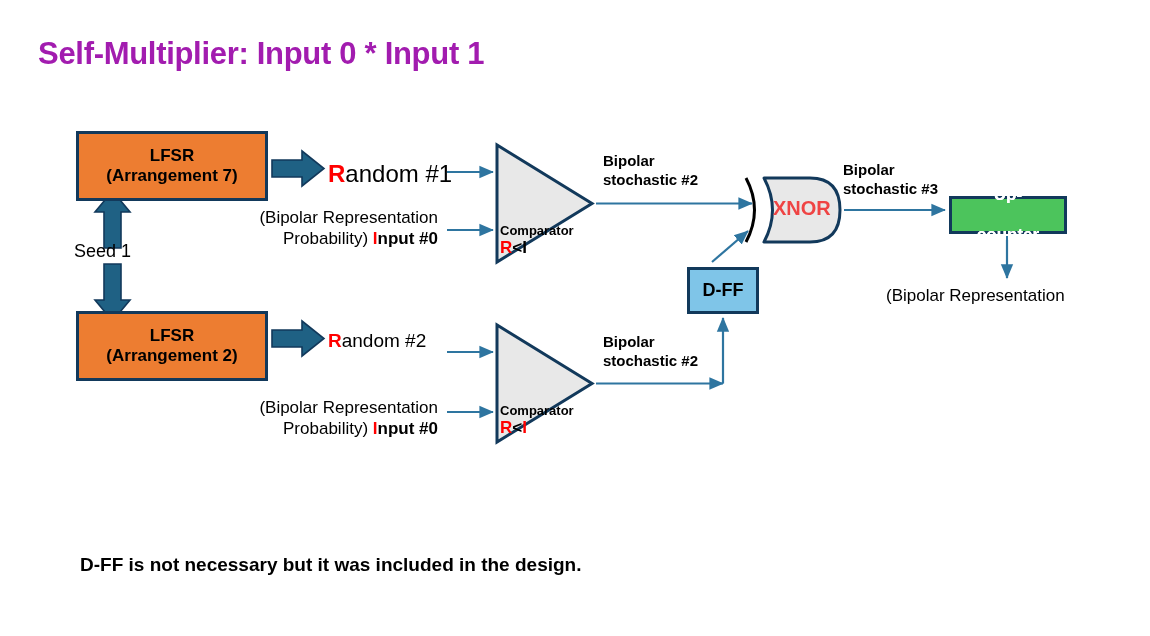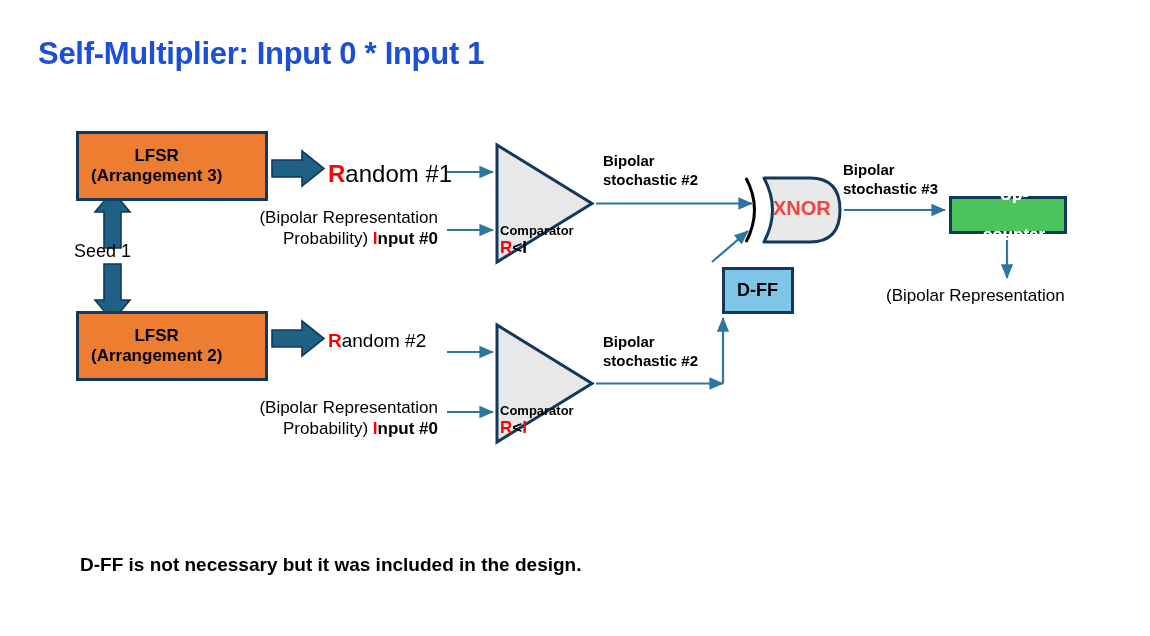--- a/index.html
+++ b/index.html
@@ -21,21 +21,21 @@
     height: 636px;
   }
   .abs { position: absolute; }
 
   
   #title {
     left: 38px;
     top: 36px;
     font-size: 31px;
     font-weight: bold;
-    color: #1d4ed8;
+    color: #a21caf;
     letter-spacing: -0.3px;
     white-space: nowrap;
   }
 
   
   #caption {
     left: 40px;
     top: 554px;
     font-size: 19px;
     font-weight: bold;
@@ -43,23 +43,23 @@
     white-space: nowrap;
     margin-left: 40px;
   }
 
   
   .box {
     box-sizing: border-box;
     border: 3px solid #12395B;
     display: flex;
     align-items: center;
+    justify-content: center;
     text-align: center;
     line-height: 1.18;
-    padding-left: 12px;
   }
   .lfsr {
     background: #ED7D31;
     color: #000000;
     font-weight: bold;
     font-size: 17px;
     width: 192px;
     height: 70px;
   }
   #lfsr1 { left: 76px; top: 131px; }
@@ -67,21 +67,20 @@
 
   .dff {
     background: #7FC5E8;
     color: #000000;
     font-weight: bold;
     font-size: 18px;
     width: 72px;
     height: 47px;
     left: 687px;
     top: 267px;
-    margin-left: 35px;
   }
 
   .counter {
     background: #4CC45C;
     color: #FFFFFF;
     font-weight: bold;
     font-size: 17px;
     width: 118px;
     height: 38px;
     left: 949px;
@@ -189,21 +188,21 @@
   <line x1="844" y1="210" x2="945" y2="210" stroke="#2E75A0" stroke-width="2.2" marker-end="url(#thinArrow)"></line>
 
   <line x1="1007" y1="236" x2="1007" y2="278" stroke="#2E75A0" stroke-width="2.2" marker-end="url(#thinArrow)"></line>
 </svg>
 
 <div class="abs" id="title">Self-Multiplier: Input 0 * Input 1</div>
 
 <div class="abs box lfsr" id="lfsr1">
   <div>
     <span>LFSR</span><br>
-    <span>(Arrangement 3)</span>
+    <span>(Arrangement 7)</span>
   </div>
 </div>
 
 <div class="abs box lfsr" id="lfsr2">
   <div>
     <span>LFSR</span><br>
     <span>(Arrangement 2)</span>
   </div>
 </div>
 

